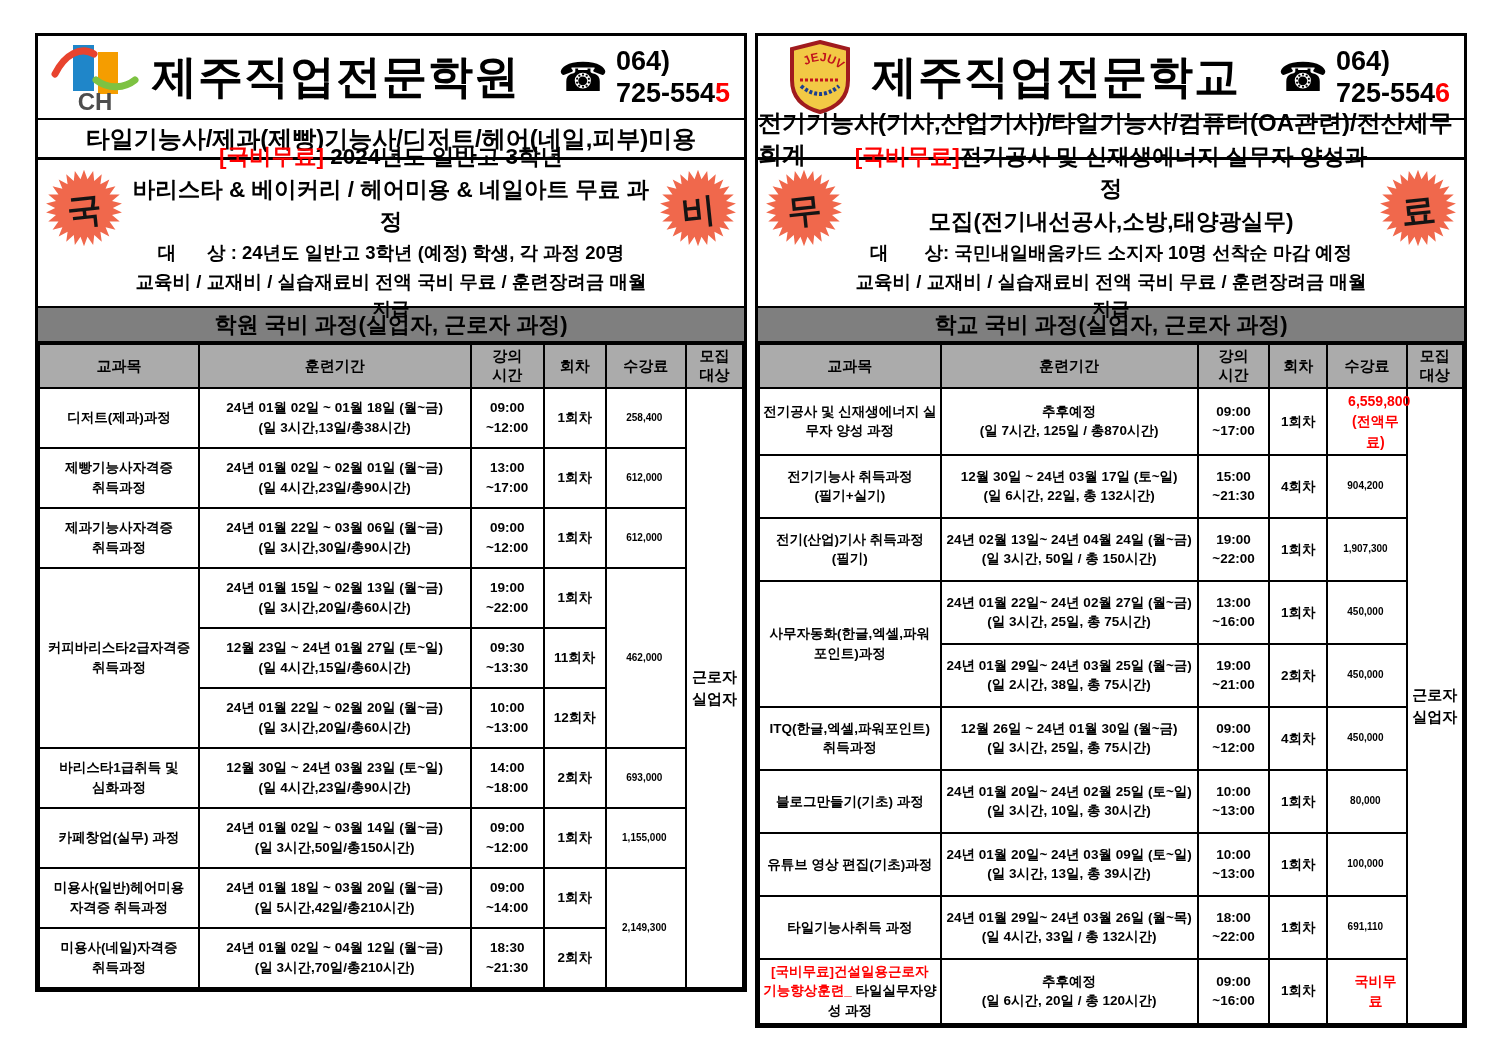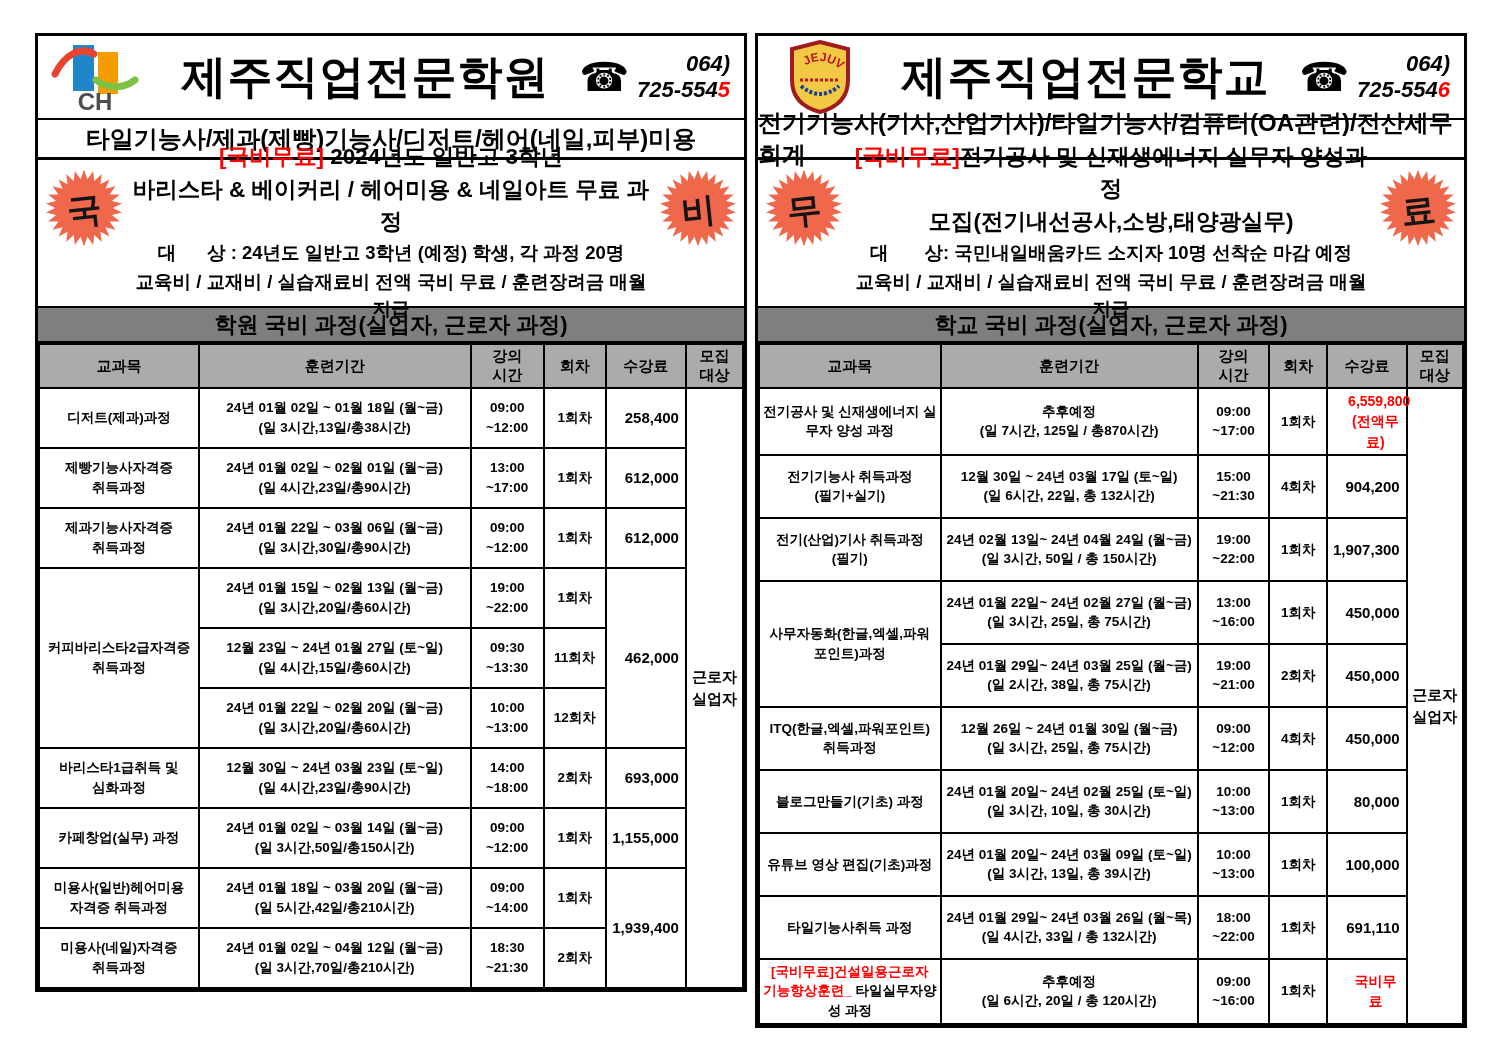--- a/index.html
+++ b/index.html
@@ -4,45 +4,45 @@
 <style>
   html,body{margin:0;padding:0;background:#fff;}
   body{font-family:"Liberation Sans","DejaVu Sans",sans-serif;color:#000;}
   .page{position:relative;width:1500px;height:1061px;background:#fff;overflow:hidden;}
   .panel{position:absolute;top:33px;width:706px;border:3px solid #000;background:#fff;}
   #panel-left{left:35px;}
   #panel-right{left:755px;}
 
   .p-header{height:82px;display:flex;align-items:center;padding:0 10px;border-bottom:2px solid #000;}
   .logo-box{width:104px;display:flex;justify-content:center;align-items:center;}
-  .p-title{flex:1;text-align:center;font-size:45px;font-weight:800;letter-spacing:1px;white-space:nowrap;}
+  .p-title{flex:1;text-align:left;font-size:45px;font-weight:800;letter-spacing:1px;white-space:nowrap;}
   .phone-wrap{display:flex;align-items:center;gap:8px;padding-right:4px;}
   .phone-icon{font-size:40px;line-height:1;}
-  .phone-num{font-size:22px;font-weight:800;line-height:1.2;white-space:nowrap;text-align:right;font-style:italic;}
+  .phone-num{font-size:27px;font-weight:800;line-height:1.2;white-space:nowrap;text-align:left;}
   .red{color:var(--red,#ff0000);}
 
   .p-sub{height:37px;display:flex;align-items:center;justify-content:center;font-size:24px;font-weight:800;border-bottom:3px solid #000;}
 
   .promo{position:relative;height:136px;border-bottom:2px solid #000;display:flex;flex-direction:column;justify-content:center;gap:1px;text-align:center;padding:4px 86px 6px;}
   .promo .l1,.promo .l2{font-size:22.5px;font-weight:800;line-height:1.42;}
   .promo .l3,.promo .l4{font-size:18.5px;font-weight:800;line-height:1.5;white-space:pre-wrap;}
   .star{position:absolute;width:78px;height:78px;top:9px;}
   .star.left{left:7px;}
   .star.right{right:7px;}
   .star svg{width:100%;height:100%;display:block;}
 
   .section-title{height:33px;display:flex;align-items:center;justify-content:center;background:var(--sectionbg,#7f7f7f);font-size:22px;font-weight:800;border-bottom:2px solid #000;text-align:center;}
 
   table{width:100%;border-collapse:collapse;table-layout:fixed;}
   th{background:var(--colheadbg,#ababab);font-size:15px;font-weight:800;height:44px;}
   th,td{border:2px solid #000;text-align:center;vertical-align:middle;white-space:pre-line;padding:2px 3px;box-sizing:border-box;}
   td{font-size:13.5px;font-weight:700;line-height:1.45;}
   .tbl-left tbody tr{height:60px;}
   .tbl-right tbody tr{height:63px;}
-  td.fee{text-align:right;padding-right:6px;font-size:15px;}
+  td.fee{text-align:center;padding-right:6px;font-size:10px;}
   td.fee-red{color:var(--red,#ff0000);font-size:14px;font-weight:800;padding-left:20px;}
   td.aud{font-size:15px;font-weight:800;}
 </style>
 </head>
 <body>
 
 <div class="page">
 
   <div class="panel" id="panel-left">
     <div class="p-header">
@@ -178,21 +178,21 @@
             <td class="fee">1,155,000</td>
           </tr>
           <tr>
             <td>미용사(일반)헤어미용
 자격증 취득과정</td>
             <td>24년 01월 18일 ~ 03월 20일 (월~금)
 (일 5시간,42일/총210시간)</td>
             <td>09:00
 ~14:00</td>
             <td>1회차</td>
-            <td rowspan="2" class="fee">1,939,400</td>
+            <td rowspan="2" class="fee">2,149,300</td>
           </tr>
           <tr>
             <td>미용사(네일)자격증
 취득과정</td>
             <td>24년 01월 02일 ~ 04월 12일 (월~금)
 (일 3시간,70일/총210시간)</td>
             <td>18:30
 ~21:30</td>
             <td>2회차</td>
           </tr>

